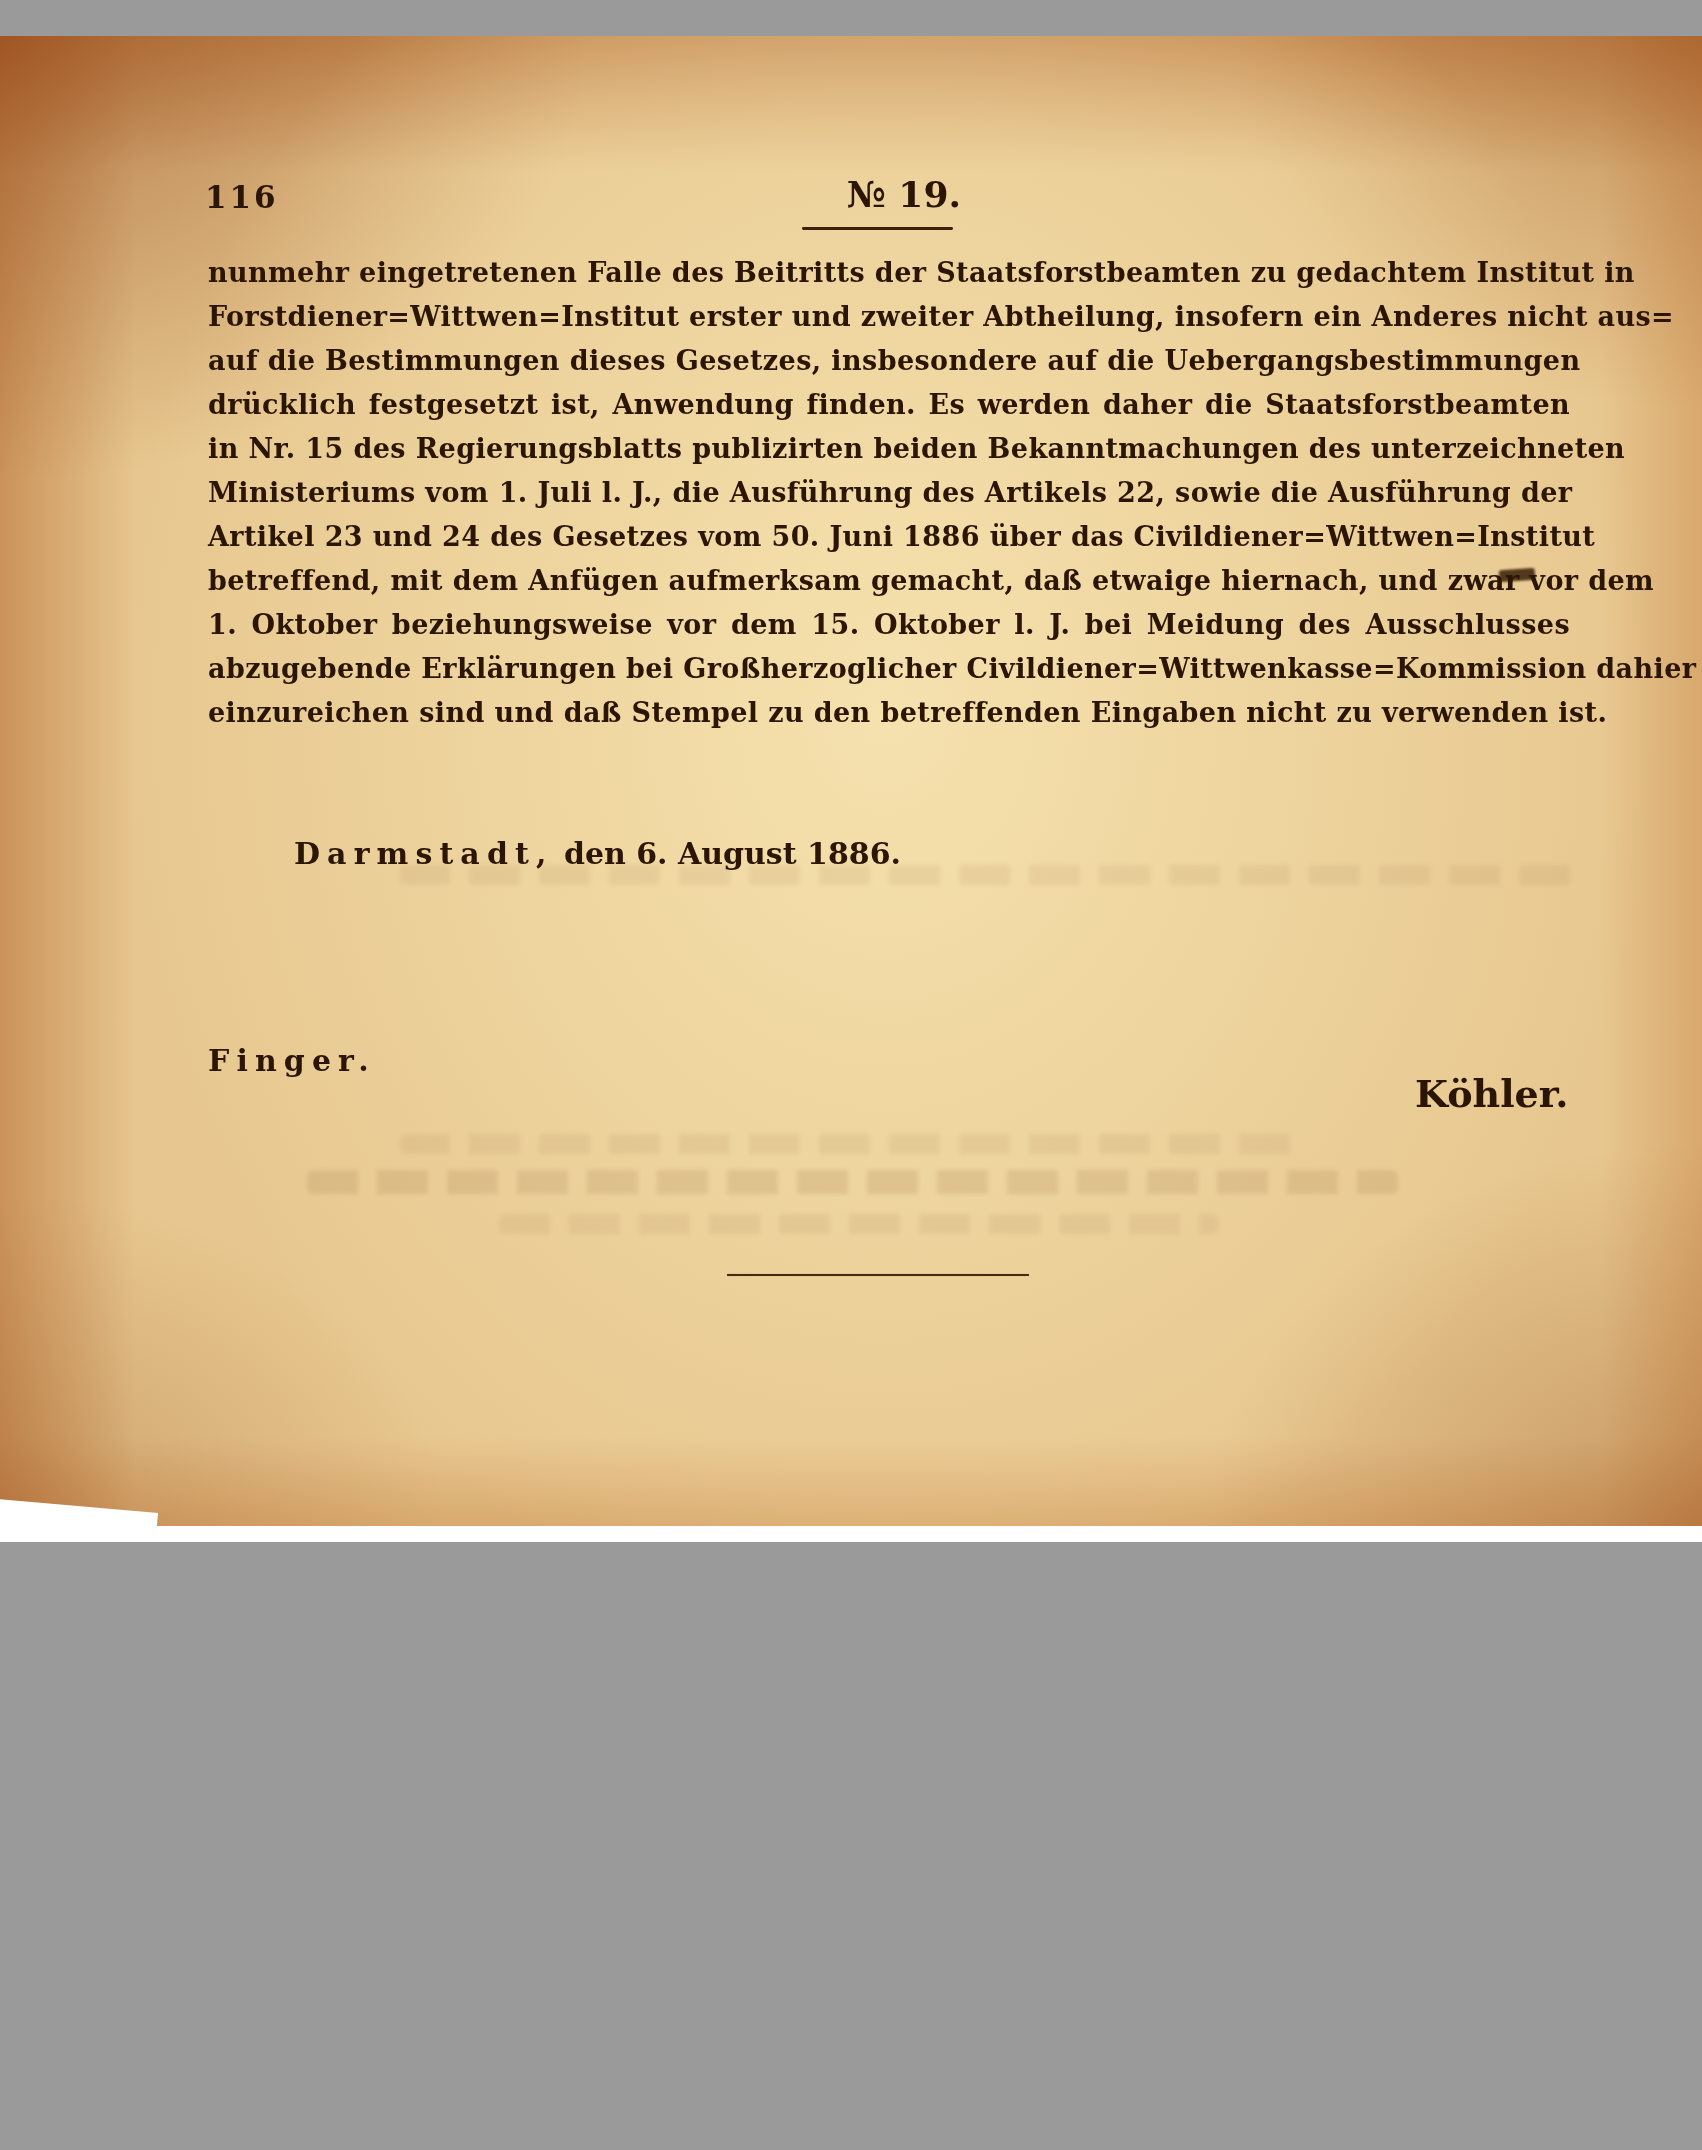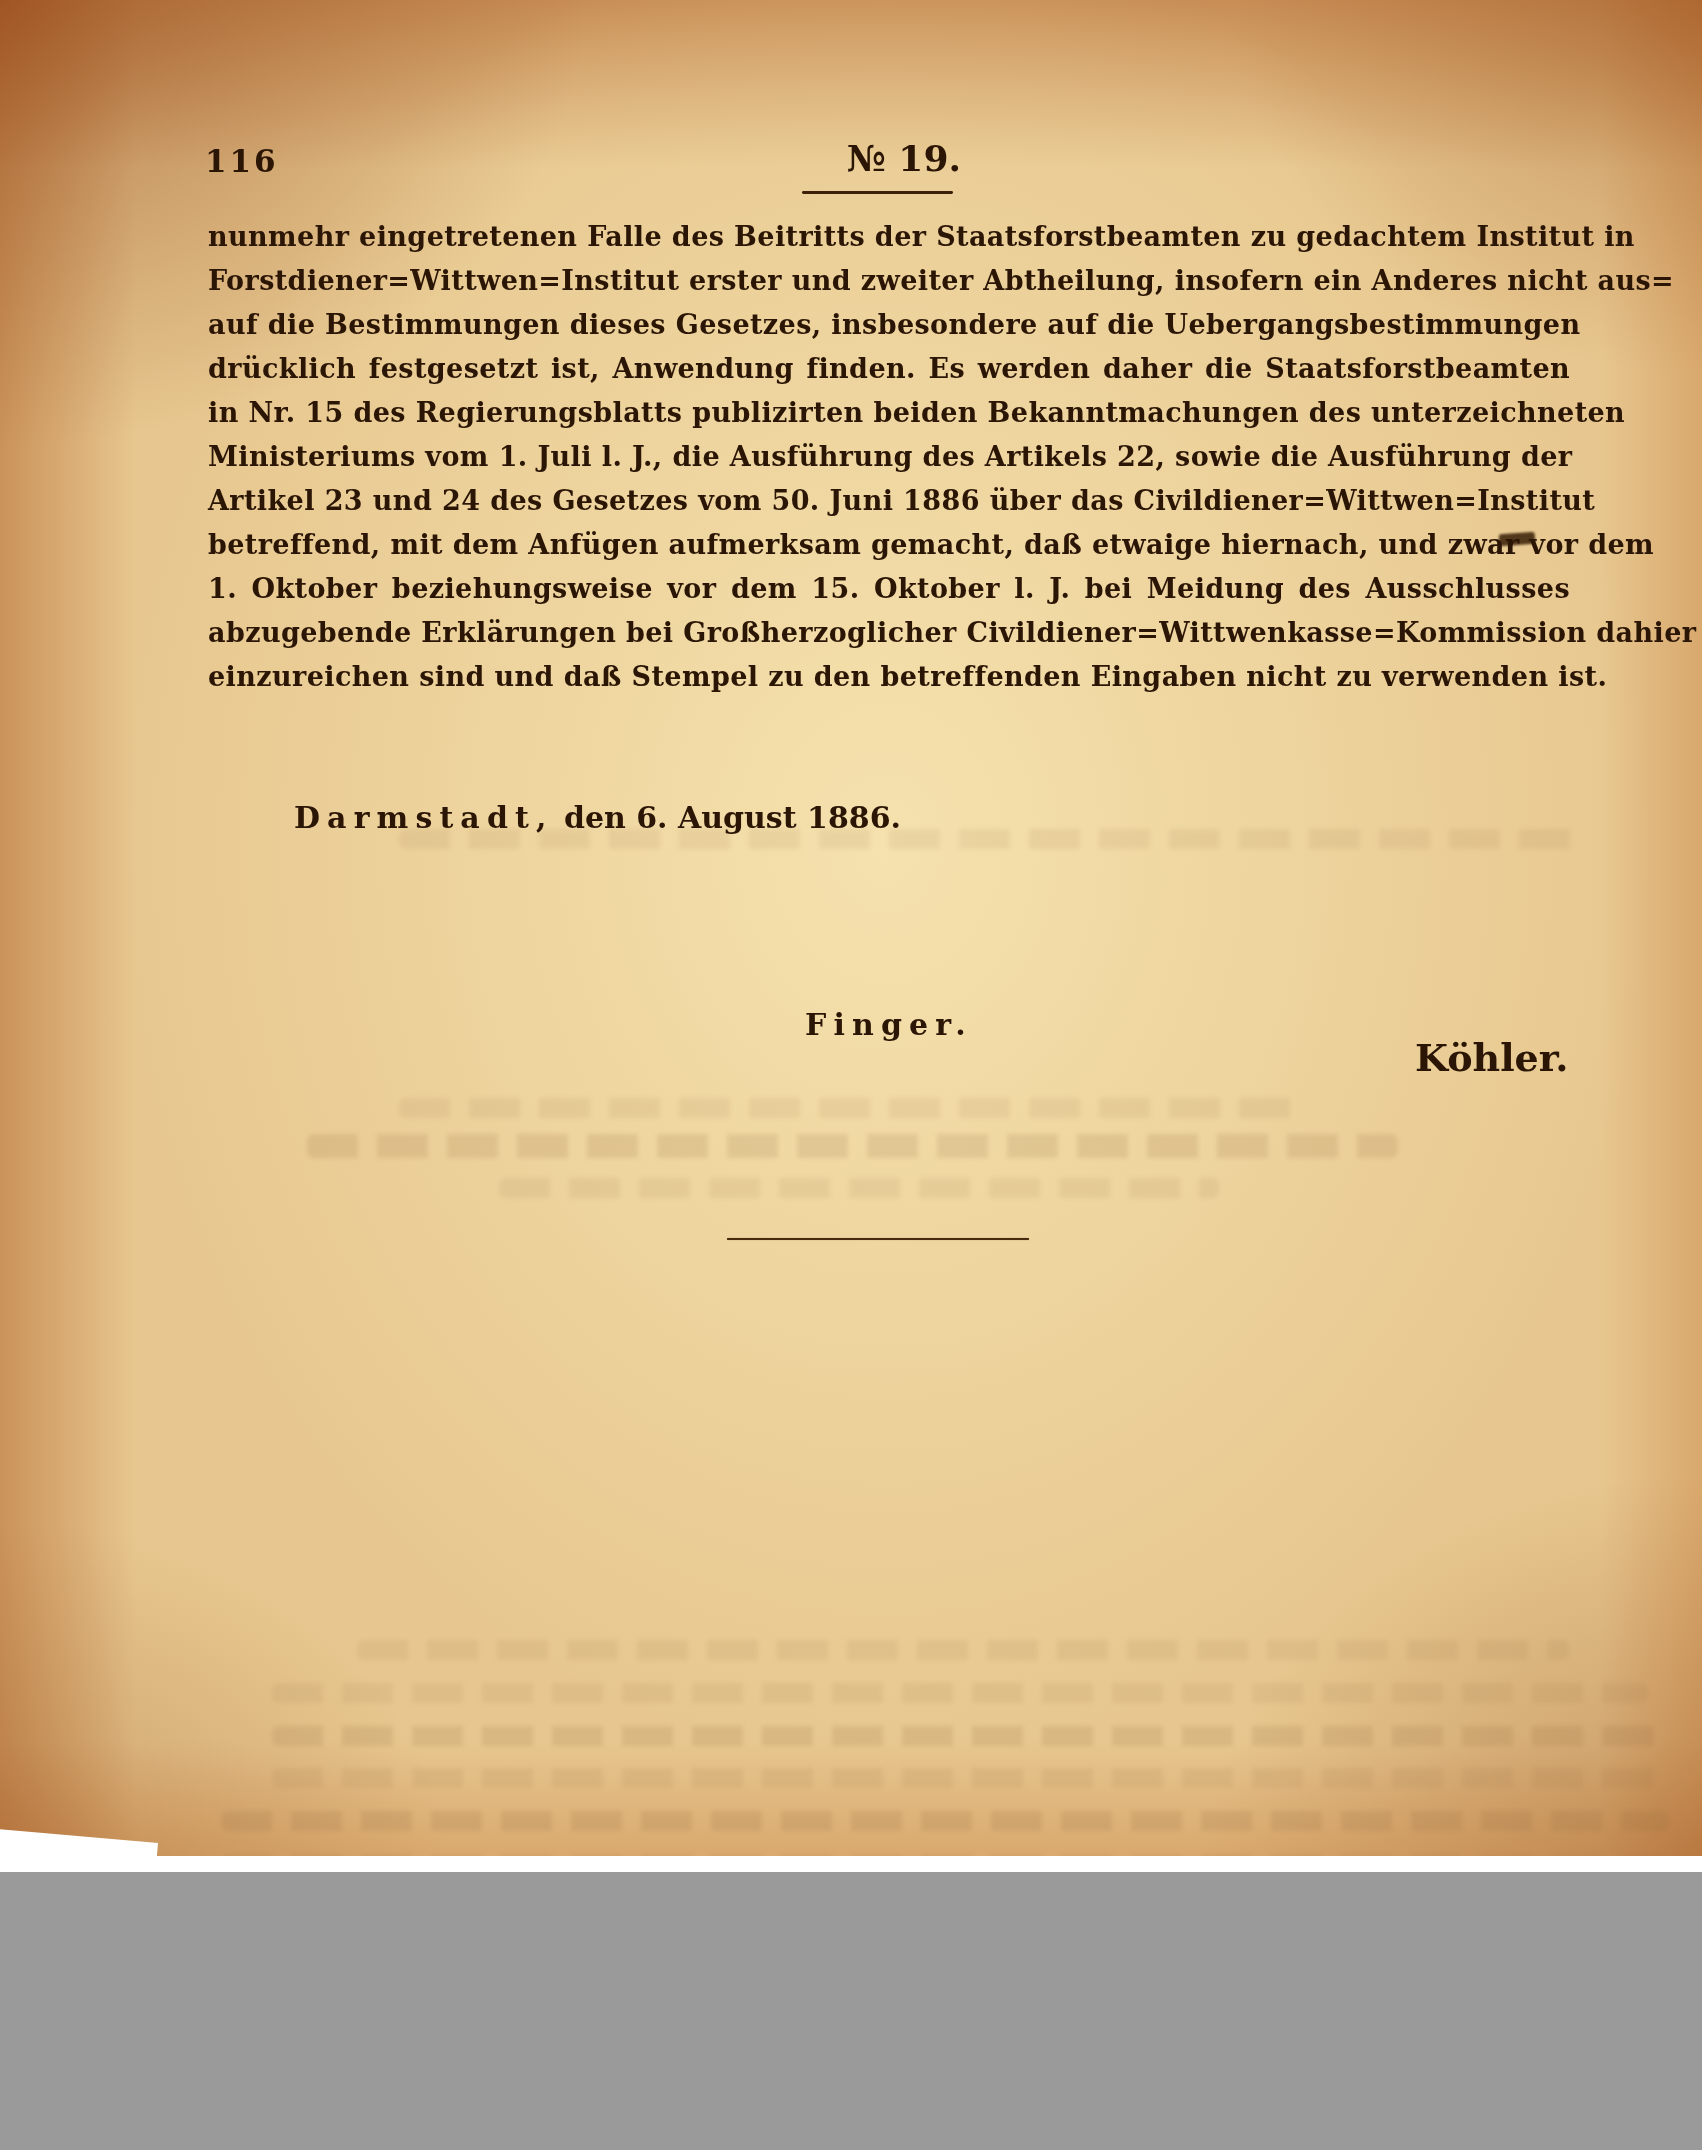--- a/index.html
+++ b/index.html
@@ -1,52 +1,53 @@
 <!DOCTYPE html>
 <html style="font-size:11.4px"><head>
 <meta charset="utf-8">
 <style>
   html,body{margin:0;padding:0;background:#9a9a9a;}
   #page{
     position:relative;
-    width:1703px;height:1872px;
+    width:1703px;height:1506px;
     overflow:hidden;
     font-family:"DejaVu Serif","Liberation Serif",serif;
     color:#2b1606;
     background:
       radial-gradient(ellipse 1070px 1284px at 52% 45%, rgba(246,227,176,.95), rgba(246,227,176,0) 72%),
       radial-gradient(891px 677px at 0% 0%,   rgba(140,63,18,.55), rgba(140,63,18,0) 66%),
       radial-gradient(677px  535px at 100% 0%, rgba(152,76,24,.45), rgba(152,76,24,0) 70%),
       radial-gradient(713px 570px at 100% 100%, rgba(152,80,30,.42), rgba(152,80,30,0) 70%),
       radial-gradient(642px  499px at 0% 100%, rgba(152,80,30,.34), rgba(152,80,30,0) 70%),
       linear-gradient(180deg, rgba(168,84,28,.50), rgba(168,84,28,0) 9%),
       linear-gradient(90deg,  rgba(168,84,28,.46), rgba(168,84,28,0) 8%),
       linear-gradient(270deg, rgba(188,108,44,.34), rgba(188,108,44,0) 6%),
       linear-gradient(0deg,   rgba(188,108,44,.38), rgba(188,108,44,0) 7%),
       linear-gradient(#e7c78f,#e7c78f);
+    margin-top: 36px;
   }
   .abs{position:absolute;}
   
   #pageno{left:205px;top:143px;font-size:31px;font-weight:bold;letter-spacing:2.9px;}
   #issueno{left:797px;top:137px;width:164px;text-align:right;font-size:36px;font-weight:bold;}
   #issuerule{left:802px;top:191px;width:151px;height:2.9px;background:#3c2008;border-radius:1.4px;}
   
   #para{left:208px;top:215px;width:1362px;}
   .pline{
     font-size:27px;font-weight:bold;line-height:44px;height:44px;
     text-align:justify;text-align-last:justify;
     white-space:nowrap;letter-spacing:0.4px;
   }
   .pline-last{text-align-last:left;}
   
   #dateline{left:294px;top:800px;font-size:30px;font-weight:bold;}
   #dateline .sperr{letter-spacing:7.1px;}
   
   #ministry{left:208px;top:943px;width:1362px;text-align:center;font-size:36px;font-weight:bold;letter-spacing:0.7px;}
-  #finger{left:208px;top:1007px;width:1362px;text-align:center;font-size:30px;font-weight:bold;letter-spacing:7.1px;}
+  #finger{left:208px;top:1007px;width:1362px;text-align:left;font-size:30px;font-weight:bold;letter-spacing:7.1px;}
   #koehler{left:1415px;top:1035px;font-size:38px;font-weight:bold;}
   #separator{left:727px;top:1238px;width:302px;height:2.1px;background:#4a2a0e;border-radius:1.4px;box-shadow:0 0 0.7px #4a2a0e;}
   
   #smudge{left:1499px;top:533px;width:36px;height:12px;background:#3a2008;border-radius:2.9px;filter:blur(0.9px);transform:rotate(-4deg);opacity:.85;}
   
   .ghost{
     height:20px;border-radius:7.1px;filter:blur(2.1px);
     background:repeating-linear-gradient(90deg, rgba(146,106,60,.40) 0 51px, rgba(146,106,60,0) 51px 70px);
     opacity:.40;
   }

